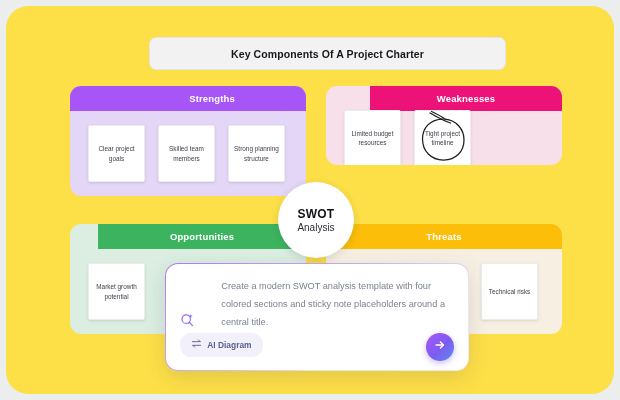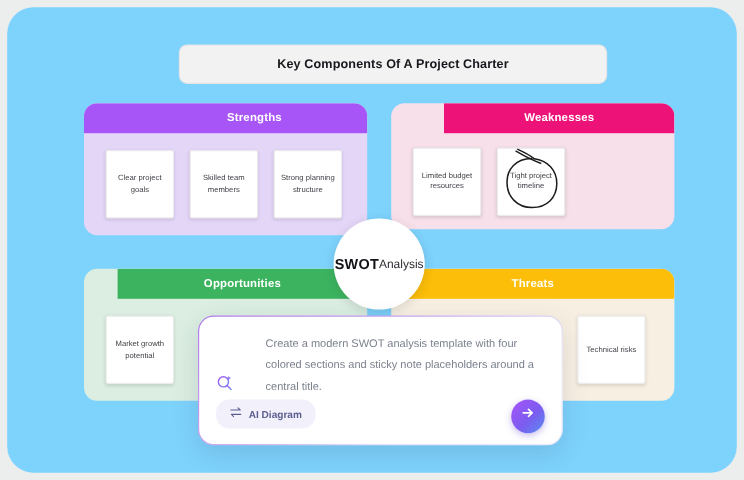--- a/index.html
+++ b/index.html
@@ -13,21 +13,21 @@
     font-family: "Liberation Sans", sans-serif;
     overflow: hidden;
   }
 
   #canvas-card {
     position: absolute;
     left: 6px;
     top: 6px;
     width: 608px;
     height: 388px;
-    background: #7dd3fc;
+    background: #fde047;
     border-radius: 22px;
     overflow: hidden;
   }
 
   
   #chart-title-bar {
     position: absolute;
     left: 143px;
     top: 31px;
     width: 357px;
@@ -71,21 +71,21 @@
     top: 25px;
     bottom: 0;
     display: flex;
     align-items: center;
     gap: 13px;
     padding: 0 18px;
     box-sizing: border-box;
   }
 
   #quadrant-strengths   { left: 64px;  top: 80px;  width: 236px; height: 110px; }
-  #quadrant-weaknesses  { left: 320px; top: 80px;  width: 236px; height: 105px; padding-left: 44px; }
+  #quadrant-weaknesses  { left: 320px; top: 80px;  width: 236px; height: 79px; padding-left: 44px; }
   #quadrant-opportunities { left: 64px;  top: 218px; width: 236px; height: 110px; padding-left: 28px; }
   #quadrant-threats     { left: 320px; top: 218px; width: 236px; height: 110px; }
 
   
   .sticky-note {
     width: 57px;
     height: 57px;
     background: #ffffff;
     border: 1px solid #ececec;
     border-radius: 2px;
@@ -117,20 +117,21 @@
   #center-badge {
     position: absolute;
     left: 272px;
     top: 176px;
     width: 76px;
     height: 76px;
     border-radius: 50%;
     background: #ffffff;
     box-shadow: 0 2px 9px rgba(25,25,40,.14);
     display: flex;
+    flex-direction: column;
     align-items: center;
     justify-content: center;
     z-index: 20;
   }
   #center-badge .badge-top {
     font-size: 12px;
     font-weight: bold;
     color: #121317;
     letter-spacing: .2px;
   }

